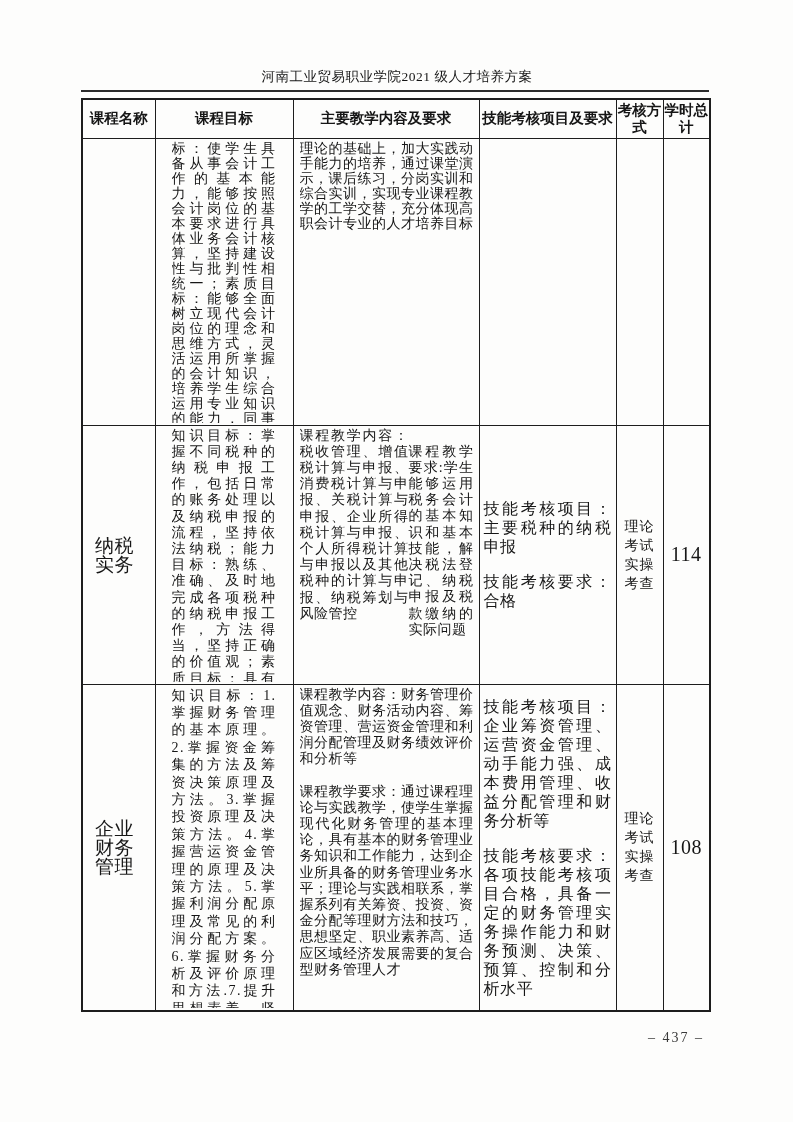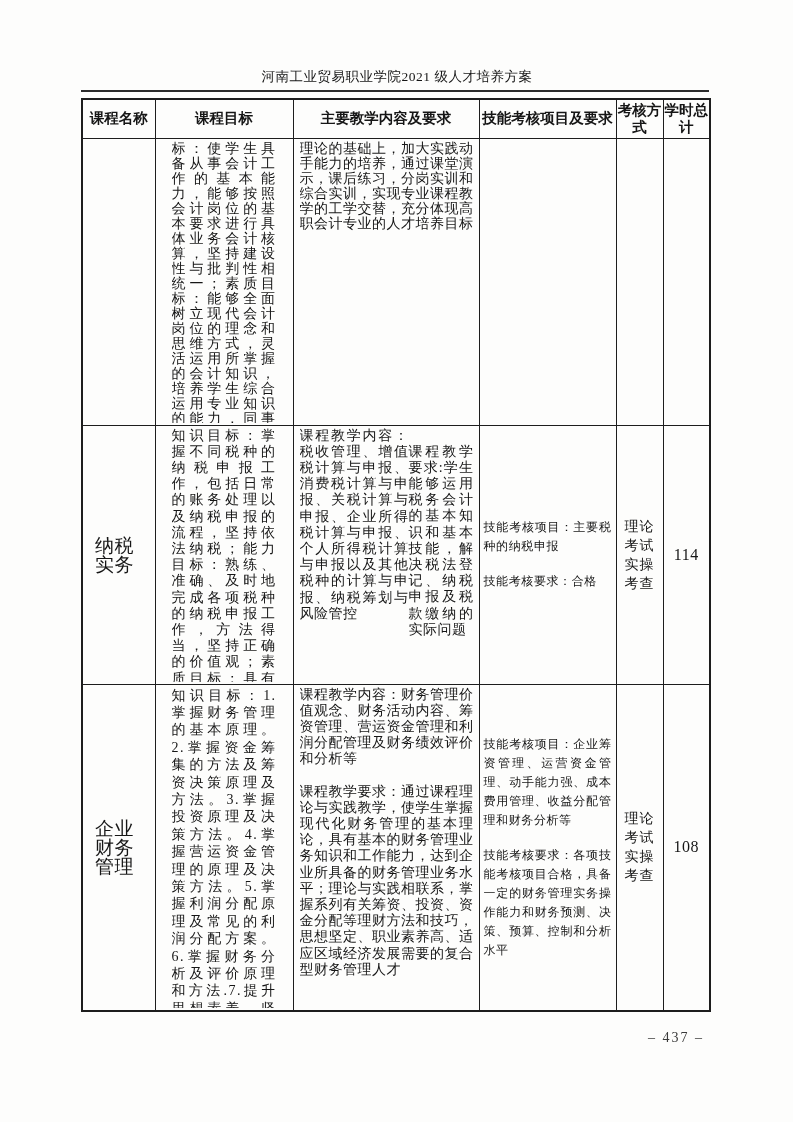--- a/index.html
+++ b/index.html
@@ -55,27 +55,27 @@
     font-size: 19px;
     line-height: 19px;
     letter-spacing: 0.5px;
   }
   td.c-obj, td.c-content, td.c-assess {
     text-align: justify;
     text-justify: inter-ideograph;
   }
   td.c-obj { padding: 2px 16px; letter-spacing: 1.4px; }
   td.c-content { padding: 2px 5px 2px 6px; letter-spacing: 0.5px; }
-  td.c-assess { padding: 2px 4px; vertical-align: middle; font-size: 12px; letter-spacing: 0.6px; line-height: 19px; }
+  td.c-assess { padding: 2px 4px; vertical-align: middle; font-size: 16px; letter-spacing: 0.6px; line-height: 19px; }
   td.c-method, td.c-hours {
     vertical-align: middle;
     text-align: center;
   }
   td.c-method div { width: 30px; margin: 0 auto; line-height: 19px; letter-spacing: 1px; text-align: center; }
-  td.c-hours { font-size: 16px; letter-spacing: 0.5px; }
+  td.c-hours { font-size: 20px; letter-spacing: 0.5px; }
   .lh15 { line-height: 15px; }
   .lh16 { line-height: 16.2px; }
   .lh17 { line-height: 17.4px; }
   .clip { overflow: hidden; }
   .h-row1 { height: 284px; }
   .h-row2 { height: 256px; }
   .h-row3 { height: 325px; }
   .para + .para { margin-top: 16px; }
   .vmid-wrap { display: flex; flex-direction: row; justify-content: center; height: 100%; }
   .doc-footer {

